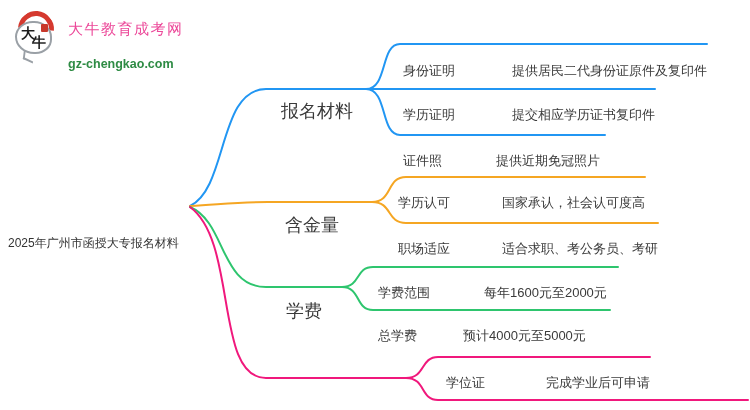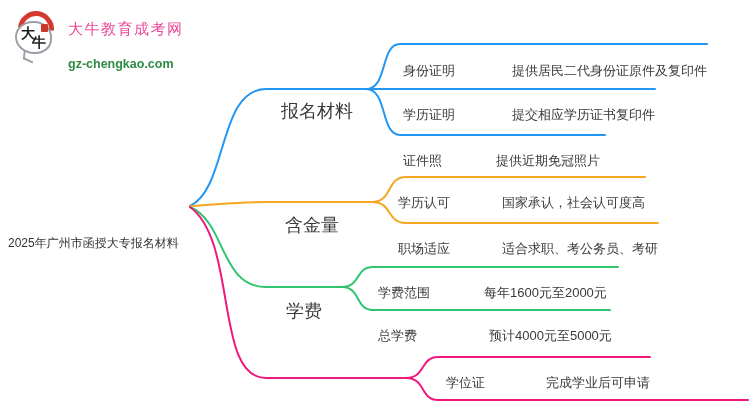--- a/index.html
+++ b/index.html
@@ -97,19 +97,19 @@
   <div class="mm-text mm-branch-label" style="left:285px;top:175px">含金量</div>
   <div class="mm-text" style="left:398px;top:156px">学历认可</div>
   <div class="mm-text" style="left:502px;top:156px">国家承认，社会认可度高</div>
   <div class="mm-text" style="left:398px;top:202px">职场适应</div>
   <div class="mm-text" style="left:502px;top:202px">适合求职、考公务员、考研</div>
 
   <div class="mm-text mm-branch-label" style="left:286px;top:261px">学费</div>
   <div class="mm-text" style="left:378px;top:246px">学费范围</div>
   <div class="mm-text" style="left:484px;top:246px">每年1600元至2000元</div>
   <div class="mm-text" style="left:378px;top:289px">总学费</div>
-  <div class="mm-text" style="left:489px;top:289px">预计4000元至5000元</div>
+  <div class="mm-text" style="left:463px;top:289px">预计4000元至5000元</div>
 
   <div class="mm-text" style="left:446px;top:336px">学位证</div>
   <div class="mm-text" style="left:546px;top:336px">完成学业后可申请</div>
   <div class="mm-text" style="left:446px;top:379px">报名方式</div>
 
 </div>
 
 </body></html>

